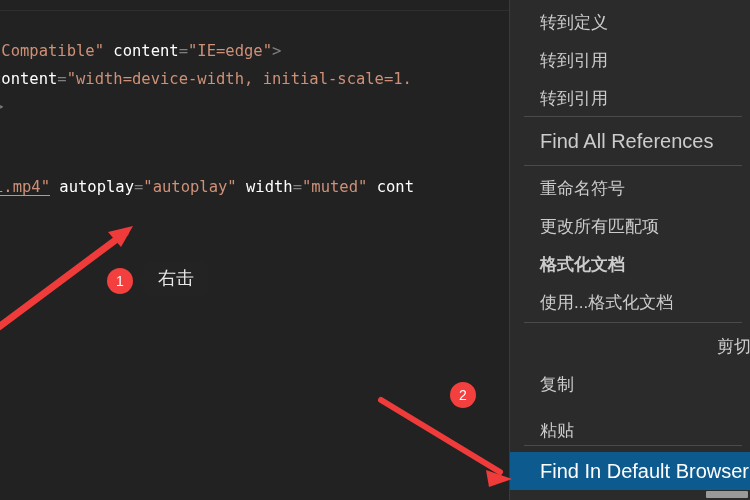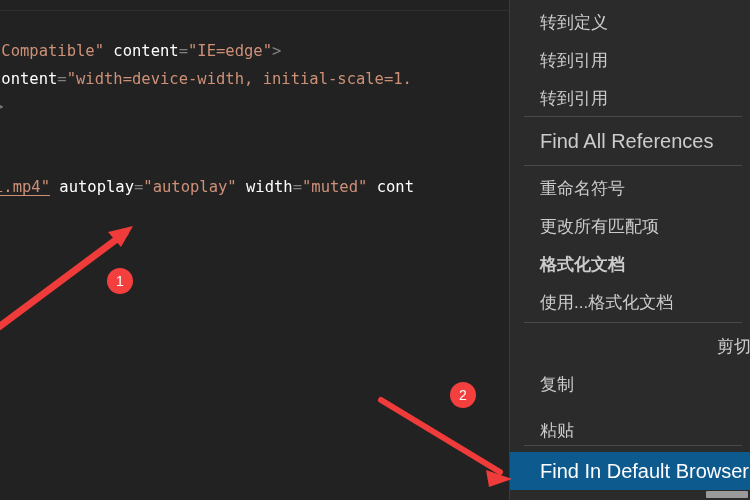--- a/index.html
+++ b/index.html
@@ -200,16 +200,17 @@
     </g>
 
     <g>
       <path d="M 381 400 L 500 472" stroke="#f03b3b" stroke-width="6" stroke-linecap="round" fill="none"></path>
       <path d="M 512 479 L 486 470 L 489 487 Z" fill="#f03b3b"></path>
     </g>
   </svg>
 
   <div class="badge" style="left:107px; top:268px;">1</div>
 
+  <div class="callout" style="left:144px; top:262px;">右击</div>
 
   <div class="badge" style="left:450px; top:382px;">2</div>
 
 </div>
 
 </body></html>

